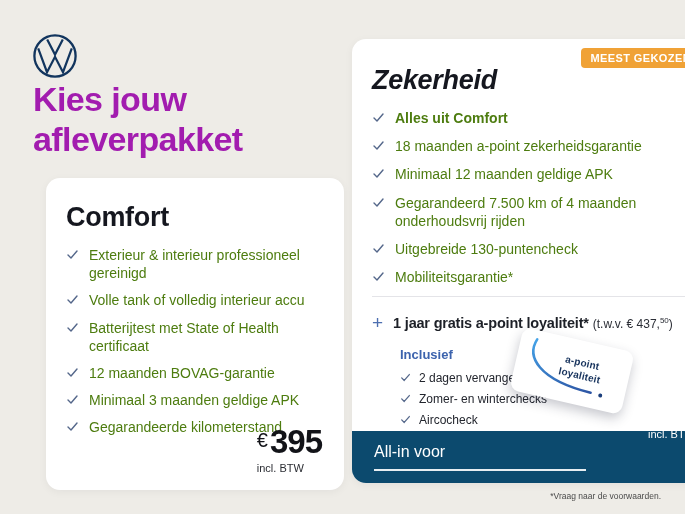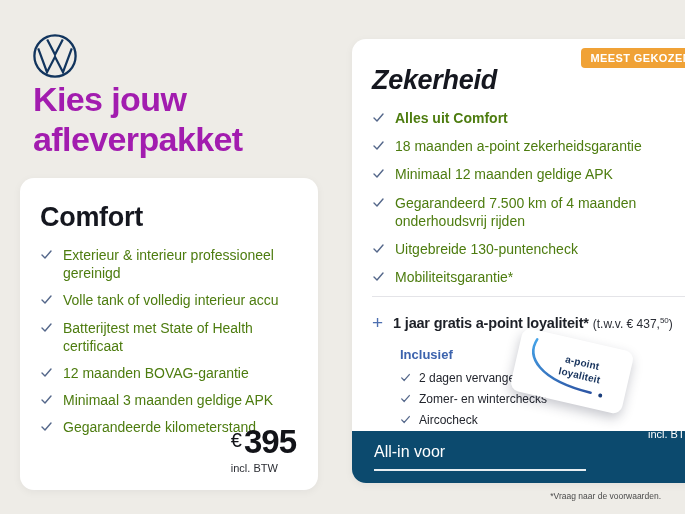--- a/index.html
+++ b/index.html
@@ -10,21 +10,21 @@
   
   .vw-logo { position:absolute; left:31px; top:32px; width:48px; height:48px; }
 
   
   .page-title { position:absolute; left:33px; top:80px; width:280px;
     font-size:34px; line-height:1.17; font-weight:600; color:#a21caf; letter-spacing:-0.6px; }
 
   
   .card { position:absolute; background:#ffffff; border-radius:14px;
     box-shadow:0 2px 8px rgba(20,20,40,0.05); }
-  .card-comfort { left:20px; top:178px; width:298px; height:312px; }
+  .card-comfort { left:46px; top:178px; width:298px; height:312px; }
   .card-zekerheid { left:352px; top:39px; width:358px; height:444px; }
 
   .card-title { font-size:27px; font-weight:700; color:#15171f; letter-spacing:-0.3px; }
   .card-comfort .card-title { margin:24px 0 0 20px; }
   .card-zekerheid .card-title { margin:26px 0 0 20px;font-style:italic; }
 
   ul.checklist { list-style:none; margin:13px 0 0 0; padding:0 16px 0 20px; }
   ul.checklist li { display:flex; align-items:flex-start; gap:10px;
     margin-bottom:9px; font-size:14px; line-height:1.3; color:#4d7c0f; }
   .check-ic { flex:0 0 auto; margin-top:2px; }

